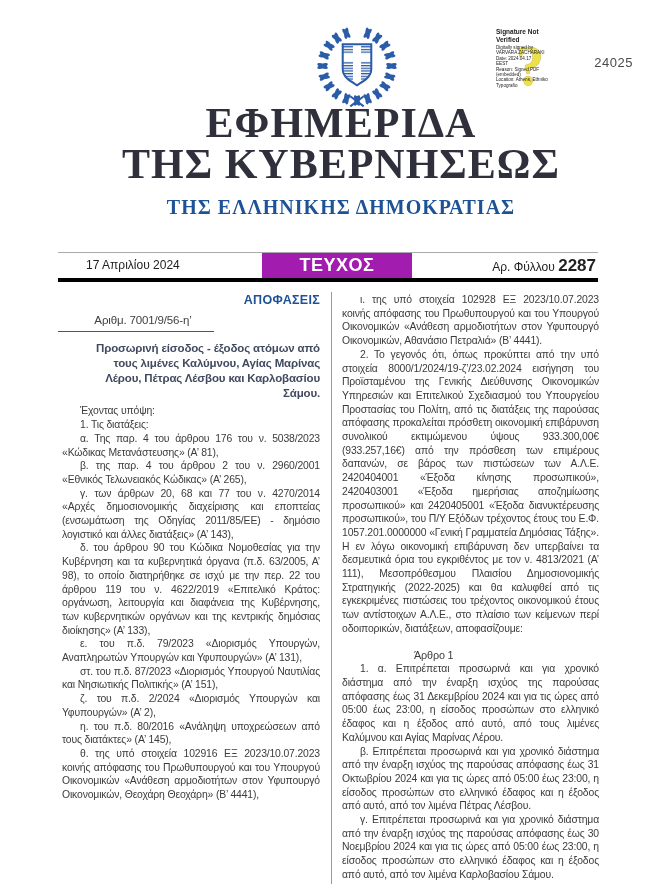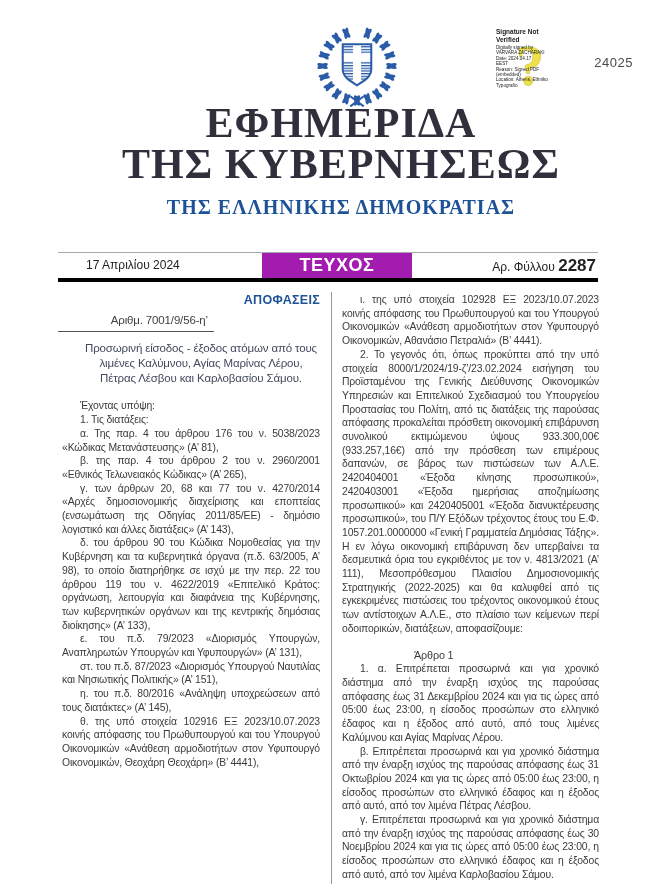--- a/index.html
+++ b/index.html
@@ -40,23 +40,23 @@
   
   .divider { position:absolute; left:331px; top:292px; width:1px; height:592px; background:#97999c; }
   .col { position:absolute; top:293px; width:258px; font-size:10.4px; line-height:13.7px;
          letter-spacing:-0.15px; text-align:justify; }
   .col-left  { left:62px; }
   .col-right { left:342px; width:257px; }
 
   .section-heading { margin:1px 0 6px 20px; color:#1d5296; font-weight:bold; font-size:12.5px;
                      letter-spacing:0.3px; text-align:right; }
   .decision-number { display:inline-block; padding:0 6px 4px 20px; margin:0 0 9px -4px; min-width:130px;
-                     border-bottom:1px solid #55565a; color:#3f3f3f; font-size:11.5px; text-align:right; }
-  .decision-title  { margin:0 0 13px 20px; font-weight:normal; font-size:11.5px; line-height:15px;
-                     color:#414a5e; text-align:center; }
+                     border-bottom:1px solid #55565a; color:#3f3f3f; font-size:11.5px; text-align:center; }
+  .decision-title  { margin:0 0 3px 20px; font-weight:bold; font-size:11.5px; line-height:15px;
+                     color:#414a5e; text-align:right; }
   .ministers { margin:0 0 12px 20px; text-align:left; }
   .min-line  { font-weight:bold; font-size:11.3px; line-height:15px; color:#3c4046; }
 
   .para { margin:0; text-indent:18px; }
 
   .article-heading { margin:13px 0 0 72px; font-size:10.8px; text-align:left; }
 </style>
 </head>
 <body>
 
@@ -146,20 +146,21 @@
     <div class="decision-title">Προσωρινή είσοδος - έξοδος ατόμων από τους λιμένες Καλύμνου, Αγίας Μαρίνας Λέρου, Πέτρας Λέσβου και Καρλοβασίου Σάμου.</div>
     <div>
         <p class="para">Έχοντας υπόψη:</p>
         <p class="para">1. Τις διατάξεις:</p>
         <p class="para">α. Της παρ. 4 του άρθρου 176 του ν. 5038/2023 «Κώδικας Μετανάστευσης» (Α’ 81),</p>
         <p class="para">β. της παρ. 4 του άρθρου 2 του ν. 2960/2001 «Εθνικός Τελωνειακός Κώδικας» (Α’ 265),</p>
         <p class="para">γ. των άρθρων 20, 68 και 77 του ν. 4270/2014 «Αρχές δημοσιονομικής διαχείρισης και εποπτείας (ενσωμάτωση της Οδηγίας 2011/85/ΕΕ) - δημόσιο λογιστικό και άλλες διατάξεις» (Α’ 143),</p>
         <p class="para">δ. του άρθρου 90 του Κώδικα Νομοθεσίας για την Κυβέρνηση και τα κυβερνητικά όργανα (π.δ. 63/2005, Α’ 98), το οποίο διατηρήθηκε σε ισχύ με την περ. 22 του άρθρου 119 του ν. 4622/2019 «Επιτελικό Κράτος: οργάνωση, λειτουργία και διαφάνεια της Κυβέρνησης, των κυβερνητικών οργάνων και της κεντρικής δημόσιας διοίκησης» (Α’ 133),</p>
         <p class="para">ε. του π.δ. 79/2023 «Διορισμός Υπουργών, Αναπληρωτών Υπουργών και Υφυπουργών» (Α’ 131),</p>
         <p class="para">στ. του π.δ. 87/2023 «Διορισμός Υπουργού Ναυτιλίας και Νησιωτικής Πολιτικής» (Α’ 151),</p>
+        <p class="para">ζ. του π.δ. 2/2024 «Διορισμός Υπουργών και Υφυπουργών» (Α’ 2),</p>
         <p class="para">η. του π.δ. 80/2016 «Ανάληψη υποχρεώσεων από τους διατάκτες» (Α’ 145),</p>
         <p class="para">θ. της υπό στοιχεία 102916 ΕΞ 2023/10.07.2023 κοινής απόφασης του Πρωθυπουργού και του Υπουργού Οικονομικών «Ανάθεση αρμοδιοτήτων στον Υφυπουργό Οικονομικών, Θεοχάρη Θεοχάρη» (Β’ 4441),</p>
       </div>
   </div>
 
   <div class="col col-right">
     <div>
         <p class="para">ι. της υπό στοιχεία 102928 ΕΞ 2023/10.07.2023 κοινής απόφασης του Πρωθυπουργού και του Υπουργού Οικονομικών «Ανάθεση αρμοδιοτήτων στον Υφυπουργό Οικονομικών, Αθανάσιο Πετραλιά» (Β’ 4441).</p>
         <p class="para">2. Το γεγονός ότι, όπως προκύπτει από την υπό στοιχεία 8000/1/2024/19-ζ’/23.02.2024 εισήγηση του Προϊσταμένου της Γενικής Διεύθυνσης Οικονομικών Υπηρεσιών και Επιτελικού Σχεδιασμού του Υπουργείου Προστασίας του Πολίτη, από τις διατάξεις της παρούσας απόφασης προκαλείται πρόσθετη οικονομική επιβάρυνση συνολικού εκτιμώμενου ύψους 933.300,00€ (933.257,16€) από την πρόσθεση των επιμέρους δαπανών, σε βάρος των πιστώσεων των Α.Λ.Ε. 2420404001 «Έξοδα κίνησης προσωπικού», 2420403001 «Έξοδα ημερήσιας αποζημίωσης προσωπικού» και 2420405001 «Έξοδα διανυκτέρευσης προσωπικού», του Π/Υ Εξόδων τρέχοντος έτους του Ε.Φ. 1057.201.0000000 «Γενική Γραμματεία Δημόσιας Τάξης». Η εν λόγω οικονομική επιβάρυνση δεν υπερβαίνει τα δεσμευτικά όρια του εγκριθέντος με τον ν. 4813/2021 (Α’ 111), Μεσοπρόθεσμου Πλαισίου Δημοσιονομικής Στρατηγικής (2022-2025) και θα καλυφθεί από τις εγκεκριμένες πιστώσεις του τρέχοντος οικονομικού έτους των αντίστοιχων Α.Λ.Ε., στο πλαίσιο των κείμενων περί οδοιπορικών, διατάξεων, αποφασίζουμε:</p>
       </div>

